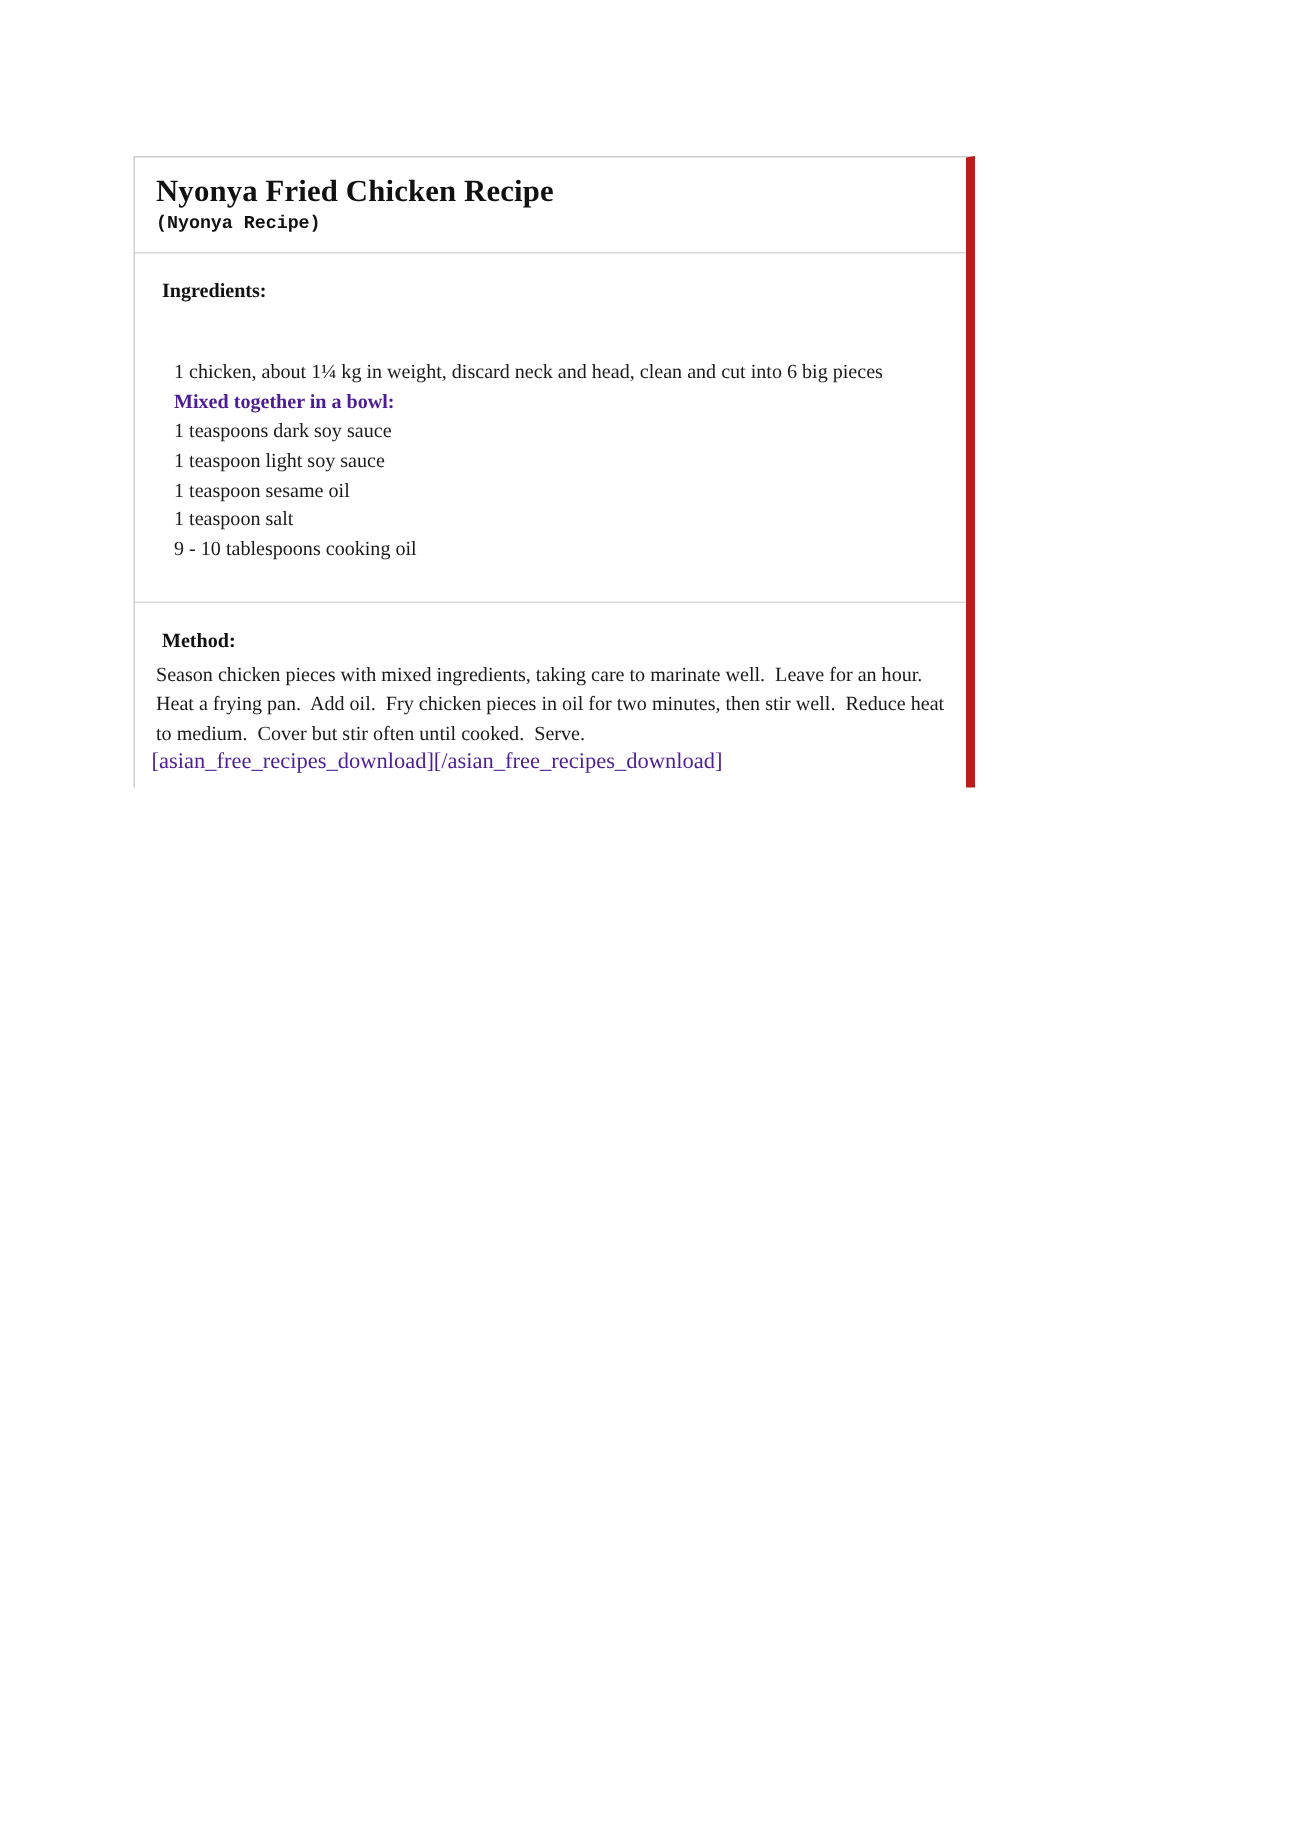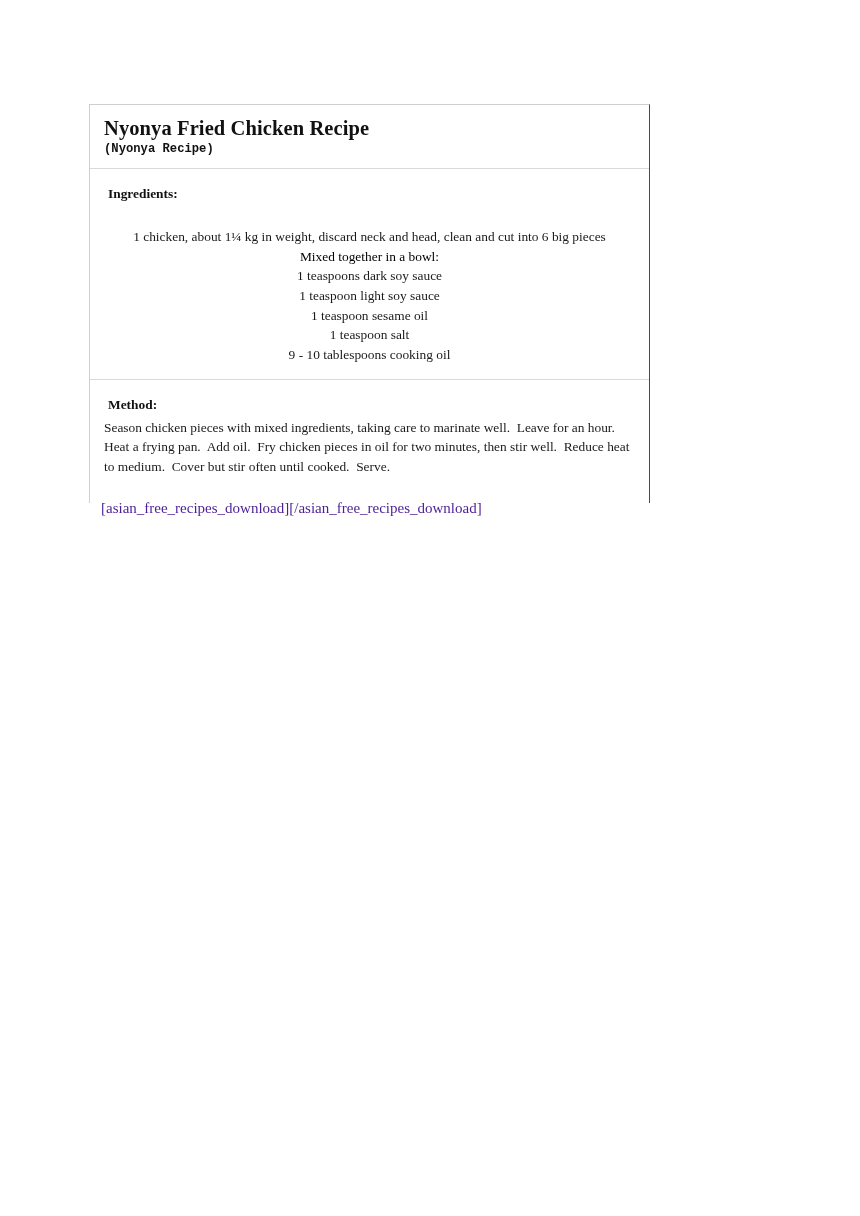--- a/index.html
+++ b/index.html
@@ -24,21 +24,21 @@
     height: 1216px;
   }
 
   
   .recipe-card {
     position: absolute;
     left: 89px;
     top: 104px;
     width: 561px;
     border-left: 1px solid #cfcfcf;
-    border-right: 1px solid #b91c1c;
+    border-right: 6px solid #b91c1c;
     border-top: 1px solid #cfcfcf;
     box-sizing: border-box;
     background: #ffffff;
   }
 
   .card-section {
     padding: 0 14px;
     box-sizing: border-box;
   }
 
@@ -76,35 +76,34 @@
   }
   .block-heading {
     font-size: 13.4px;
     font-weight: bold;
     margin: 4px;
     line-height: 1.3;
     color: #111111;
   }
   .ingredients-list {
     list-style: none;
-    margin: 1px;
+    margin: 12px;
     padding: 0;
-    text-align: center;
   }
   .ingredients-list li {
     font-size: 13.4px;
     line-height: 19.6px;
     margin: 0;
     padding: 0;
     color: #1a1a1a;
     white-space: pre-wrap;
   }
   .ingredients-list li.bold {
-    font-weight: normal;
-    color: #000000;
+    font-weight: bold;
+    color: #4c1d95;
   }
   .ingredients-spacer {
     height: 20px;
   }
 
   
   .method-block {
     padding-top: 12px;
     padding-bottom: 26px;
   }

